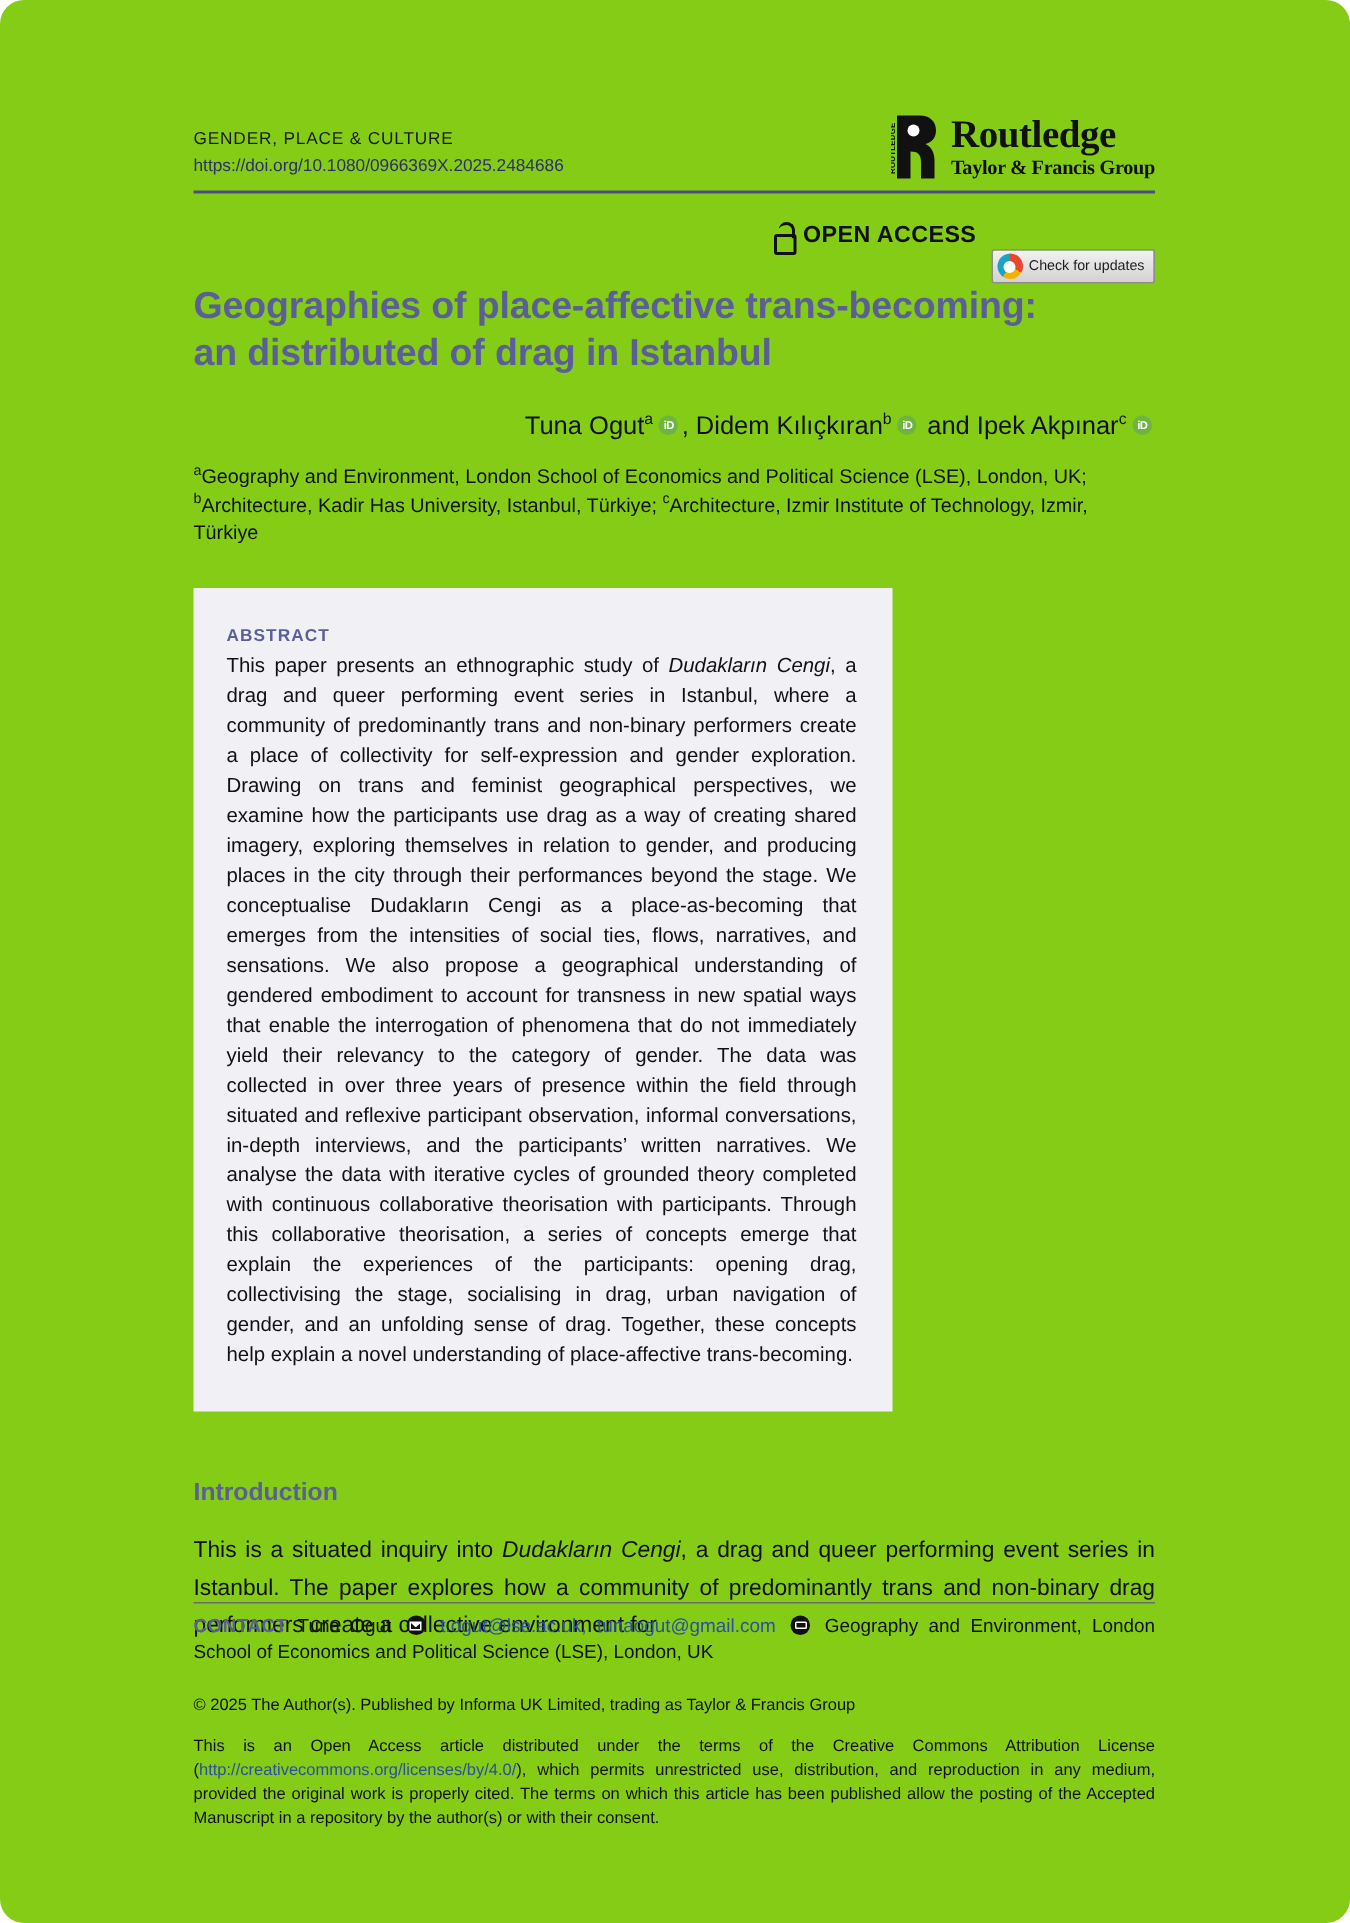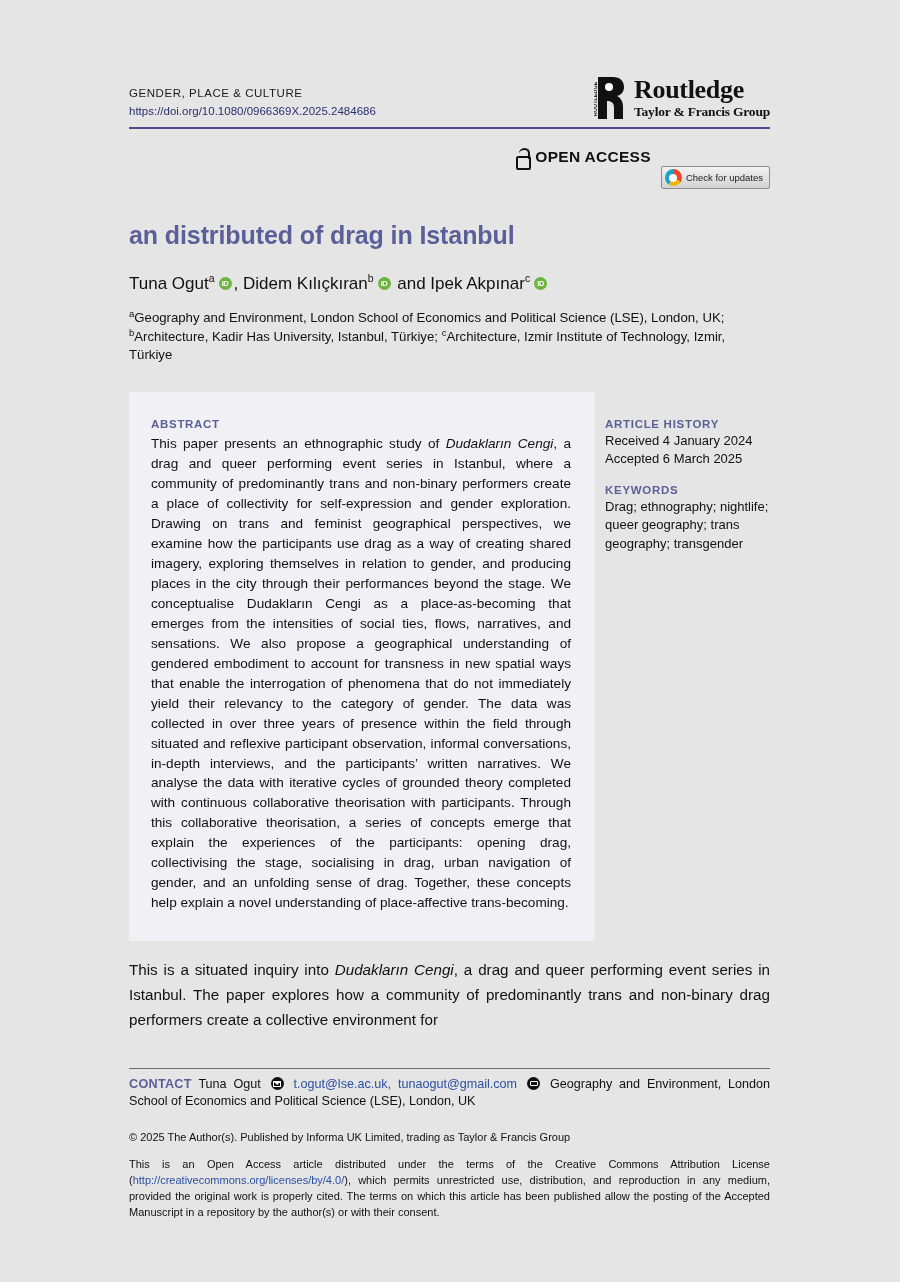--- a/index.html
+++ b/index.html
@@ -13,21 +13,22 @@
     position: relative;
     font-family: "Liberation Sans", sans-serif;
     color: #000000;
     overflow: hidden;
   }
   .page {
     position: absolute;
     left: 0; top: 0;
     width: 900px;
     height: 1282px;
-    background: #e5e5e5;
+    background: #84cc16;
+    border-radius: 16px;
   }
   .content {
     position: absolute;
     left: 129px;
     top: 0;
     width: 641px;
   }
 
   
   .masthead {
@@ -171,20 +172,21 @@
     color: #5b5f97;
     letter-spacing: -0.1px;
   }
 
   
   .authors {
     margin-top: 22px;
     font-size: 17px;
     color: #111;
     line-height: 1.4;
+    text-align: right;
   }
   .authors sup {
     font-size: 10.5px;
     vertical-align: super;
     line-height: 0;
   }
   .orcid {
     display: inline-block;
     width: 13px; height: 13px;
     border-radius: 50%;
@@ -216,21 +218,21 @@
   .affil sup {
     font-size: 9.5px;
     vertical-align: super;
     line-height: 0;
   }
 
   
   .abs-wrap {
     margin-top: 27px;
     display: flex;
-    align-items: flex-start;
+    align-items: center;
     gap: 0;
   }
   .abs-box {
     background: #f0f0f5;
     width: 466px;
     box-sizing: border-box;
     padding: 26px 24px 28px 22px;
   }
   .abs-head {
     font-size: 11.5px;
@@ -408,46 +410,39 @@
         </span>
         <span class="oa-text">OPEN ACCESS</span>
       </div>
       <div class="cfu-badge">
         <span class="cfu-icon"></span>
         <span class="cfu-label">Check for updates</span>
       </div>
     </div>
 
     <h1 class="title">
-      <br>
+      <span>Geographies of place-affective trans-becoming:</span><br>
       <span>an distributed of drag in Istanbul</span>
     </h1>
 
     <div class="authors">
       <span><span>Tuna Ogut</span><sup>a</sup></span><span class="orcid"></span><span>, </span><span><span>Didem Kılıçkıran</span><sup>b</sup></span><span class="orcid"></span><span> and </span><span><span>Ipek Akpınar</span><sup>c</sup></span><span class="orcid"></span>
     </div>
 
     <div class="affil"><sup>a</sup><span>Geography and Environment, London School of Economics and Political Science (LSE), London, UK; </span><sup>b</sup><span>Architecture, Kadir Has University, Istanbul, Türkiye; </span><sup>c</sup><span>Architecture, Izmir Institute of Technology, Izmir, Türkiye</span></div>
 
     <div class="abs-wrap">
       <div class="abs-box">
         <div class="abs-head">ABSTRACT</div>
         <div class="abs-body"><span>This paper presents an ethnographic study of </span><i>Dudakların Cengi</i><span>, a drag and queer performing event series in Istanbul, where a community of predominantly trans and non-binary performers create a place of collectivity for self-expression and gender exploration. Drawing on trans and feminist geographical perspectives, we examine how the participants use drag as a way of creating shared imagery, exploring themselves in relation to gender, and producing places in the city through their performances beyond the stage. We conceptualise Dudakların Cengi as a place-as-becoming that emerges from the intensities of social ties, flows, narratives, and sensations. We also propose a geographical understanding of gendered embodiment to account for transness in new spatial ways that enable the interrogation of phenomena that do not immediately yield their relevancy to the category of gender. The data was collected in over three years of presence within the field through situated and reflexive participant observation, informal conversations, in-depth interviews, and the participants’ written narratives. We analyse the data with iterative cycles of grounded theory completed with continuous collaborative theorisation with participants. Through this collaborative theorisation, a series of concepts emerge that explain the experiences of the participants: opening drag, collectivising the stage, socialising in drag, urban navigation of gender, and an unfolding sense of drag. Together, these concepts help explain a novel understanding of place-affective trans-becoming.</span></div>
       </div>
 
-      <div class="side-col">
-        <div class="side-head">ARTICLE HISTORY</div>
-        <div class="side-text">Received 4 January 2024</div>
-        <div class="side-text">Accepted 6 March 2025</div>
-        <div class="side-gap"></div>
-        <div class="side-head">KEYWORDS</div>
-        <div class="side-text">Drag; ethnography; nightlife; queer geography; trans geography; transgender</div>
-      </div>
     </div>
 
+    <h2 class="sec-head">Introduction</h2>
     <p class="para"><span>This is a situated inquiry into </span><i>Dudakların Cengi</i><span>, a drag and queer performing event series in Istanbul. The paper explores how a community of predominantly trans and non-binary drag performers create a collective environment for</span></p>
 
   </div>
 
   <div class="footer">
     <div class="rule-foot"></div>
 
     <div class="contact-line"><span class="contact-label">CONTACT</span> <span>Tuna Ogut</span> <span class="mail-ico"></span> <span class="link">t.ogut@lse.ac.uk, tunaogut@gmail.com</span> <span class="addr-ico"></span> <span>Geography and Environment, London School of Economics and Political Science (LSE), London, UK</span></div>
 
     <div class="copyright">© 2025 The Author(s). Published by Informa UK Limited, trading as Taylor &amp; Francis Group</div>

